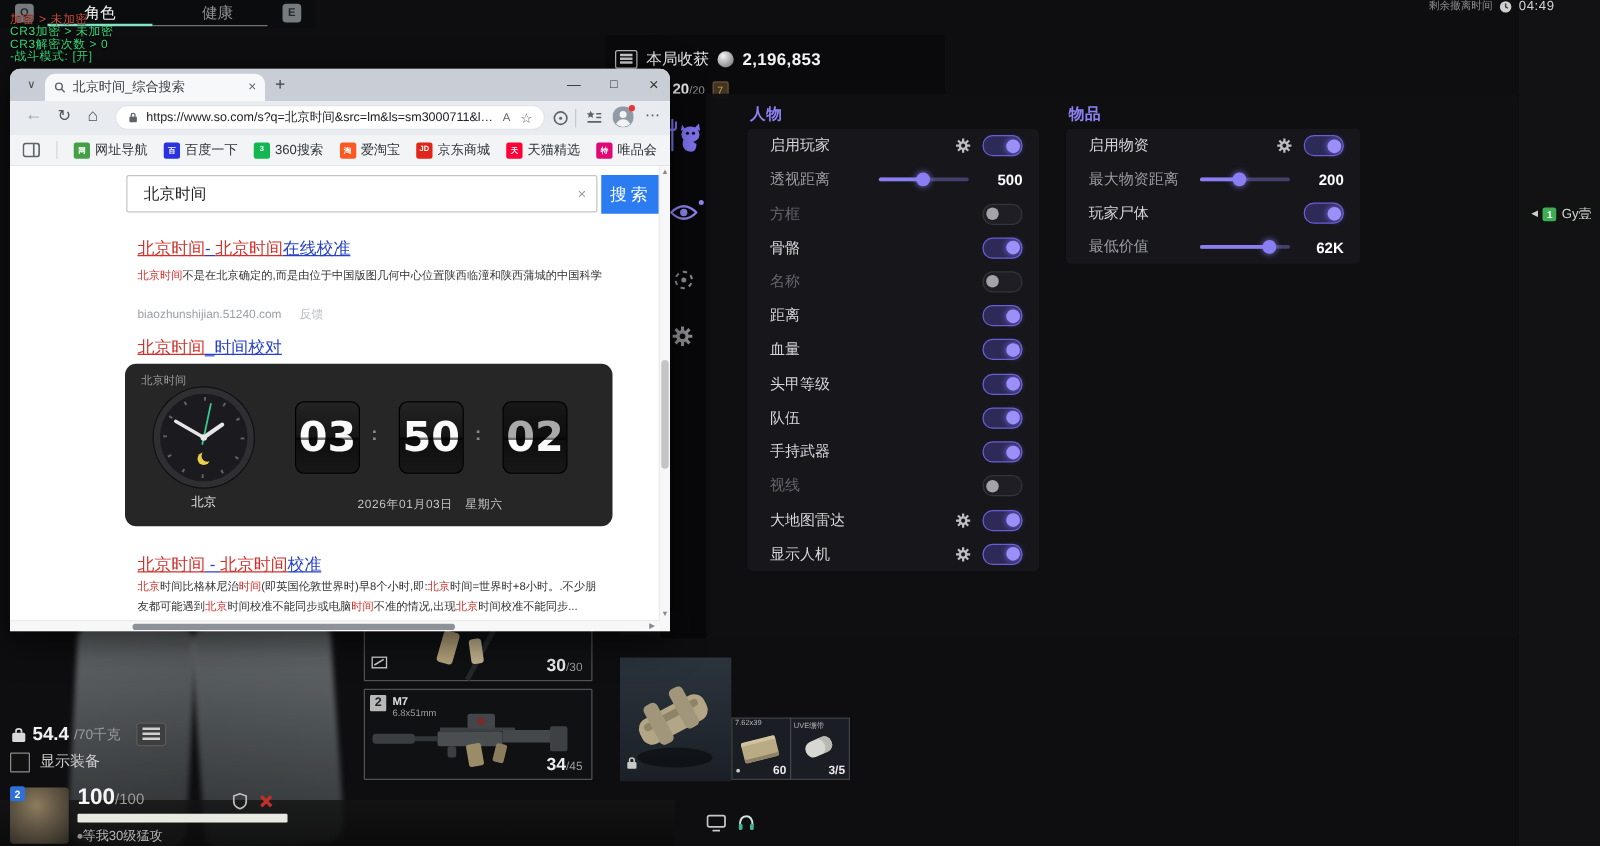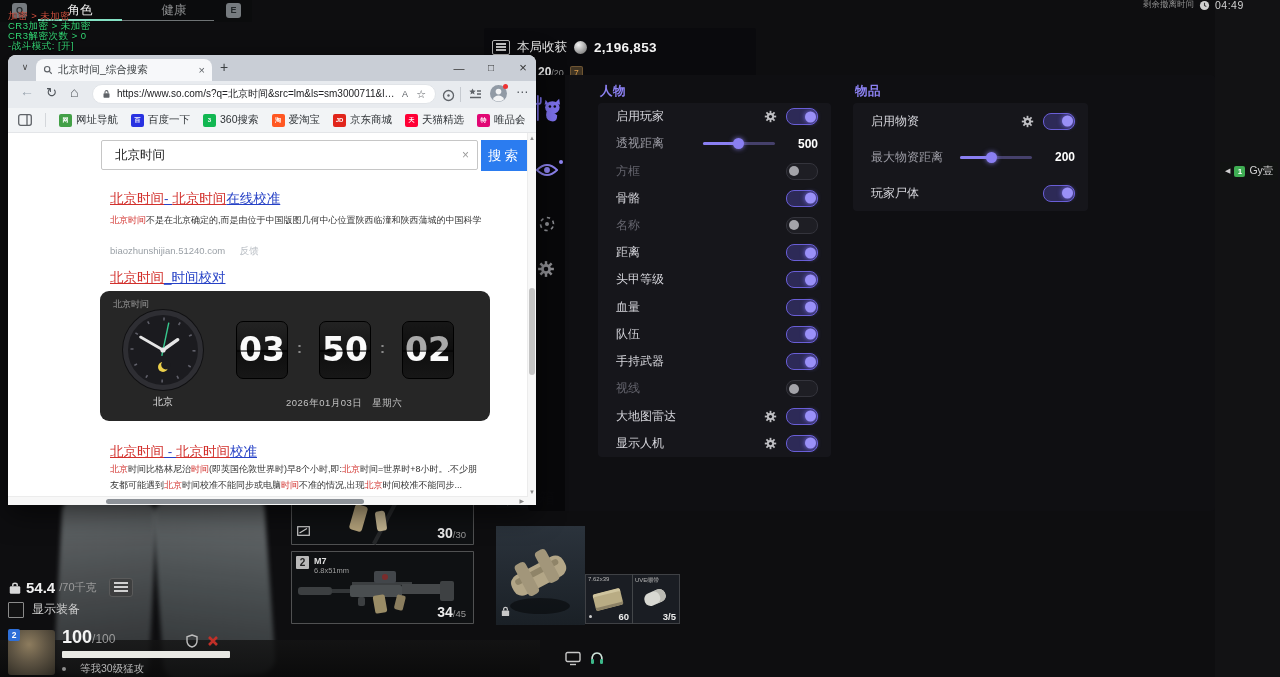--- a/index.html
+++ b/index.html
@@ -69,21 +69,21 @@
   .checkbox{width:14px;height:14px;border:1px solid #8a8a8a;background:rgba(20,20,20,.5);border-radius:1px;}
   .equip-label{font-size:12px;color:#cfcfcf;}
   .avatar{left:8px;top:630px;width:47px;height:45px;border-radius:3px;overflow:hidden;
     background:radial-gradient(circle at 45% 32%,#8d7c5e,#5e5443 45%,#2c2922 100%);}
   .avatar-badge{left:8px;top:629px;width:12px;height:12px;background:#2e6fd8;color:#fff;font-size:8.5px;
     font-weight:bold;text-align:center;line-height:12px;border-radius:2px;z-index:6;}
   .hp-val{left:62px;top:627px;font-size:18px;font-weight:bold;color:#f5f5f5;}
   .hp-val small{font-size:12px;font-weight:normal;color:#9c9c9c;}
   .hp-bar{left:62px;top:651px;width:168px;height:7px;background:#262626;border-radius:1px;}
   .hp-fill{height:100%;background:#e9e9e4;border-radius:1px;}
-  .nick{left:62px;top:662px;font-size:10.5px;color:#b5b5b5;display:flex;align-items:center;gap:14px;}
+  .nick{left:62px;top:662px;font-size:10.5px;color:#b5b5b5;display:flex;align-items:center;gap:0;}
   .nick-dot{width:4px;height:4px;border-radius:50%;background:#8d8d8d;}
   .hp-icons{left:186px;top:634px;display:flex;gap:9px;align-items:center;}
 
   .wslot{background:rgba(16,18,20,.78);border:1px solid rgba(145,145,145,.5);border-radius:1px;}
   .wslot1{left:291px;top:500px;width:181px;height:43px;}
   .wslot2{left:291px;top:551px;width:181px;height:71px;}
   .ammo{position:absolute;right:7px;bottom:2px;}
   .ammo b{font-size:14px;color:#ececec;}
   .ammo small{font-size:9.5px;color:#9a9a9a;}
   .wbadge{position:absolute;left:4px;top:4px;width:13px;height:13px;background:#b9b9b9;color:#222;
@@ -502,31 +502,31 @@
           <span class="crow-label">距离</span>
           <span class="crow-controls">
 
             <span class="toggle">
               <span class="knob"></span>
             </span>
           </span>
         </div>
 
         <div class="crow" data-type="toggle" data-state="on">
+          <span class="crow-label">血量</span>
+          <span class="crow-controls">
+
+            <span class="toggle">
+              <span class="knob"></span>
+            </span>
+          </span>
+        </div>
+
+        <div class="crow" data-type="toggle" data-state="on">
           <span class="crow-label">头甲等级</span>
-          <span class="crow-controls">
-
-            <span class="toggle">
-              <span class="knob"></span>
-            </span>
-          </span>
-        </div>
-
-        <div class="crow" data-type="toggle" data-state="on">
-          <span class="crow-label">血量</span>
           <span class="crow-controls">
 
             <span class="toggle">
               <span class="knob"></span>
             </span>
           </span>
         </div>
 
         <div class="crow" data-type="toggle" data-state="on">
           <span class="crow-label">队伍</span>
@@ -646,20 +646,34 @@
         <div class="crow" data-type="toggle" data-state="on">
           <span class="crow-label">玩家尸体</span>
           <span class="crow-controls">
 
             <span class="toggle">
               <span class="knob"></span>
             </span>
           </span>
         </div>
 
+        <div class="crow" data-type="slider">
+          <span class="crow-label">最低价值</span>
+          <span class="crow-controls">
+
+            <span class="sliderwrap">
+              <span class="slider-track">
+                <span class="slider-fill" style="width: 76%;"></span>
+                <span class="slider-knob" style="left: 76%;"></span>
+              </span>
+            </span>
+            <span class="slider-value">62K</span>
+
+          </span>
+        </div>
       </div>
   </section>
 
   <div class="abs browser">
     <div class="b-tabstrip">
       <span class="b-tabchev">∨</span>
       <div class="b-tab">
         <svg width="10" height="10" viewBox="0 0 12 12">
           <circle cx="5" cy="5" r="3.2" fill="none" stroke="#5f6368" stroke-width="1.4"></circle>
           <line x1="7.6" y1="7.6" x2="10.5" y2="10.5" stroke="#5f6368" stroke-width="1.4"></line>

